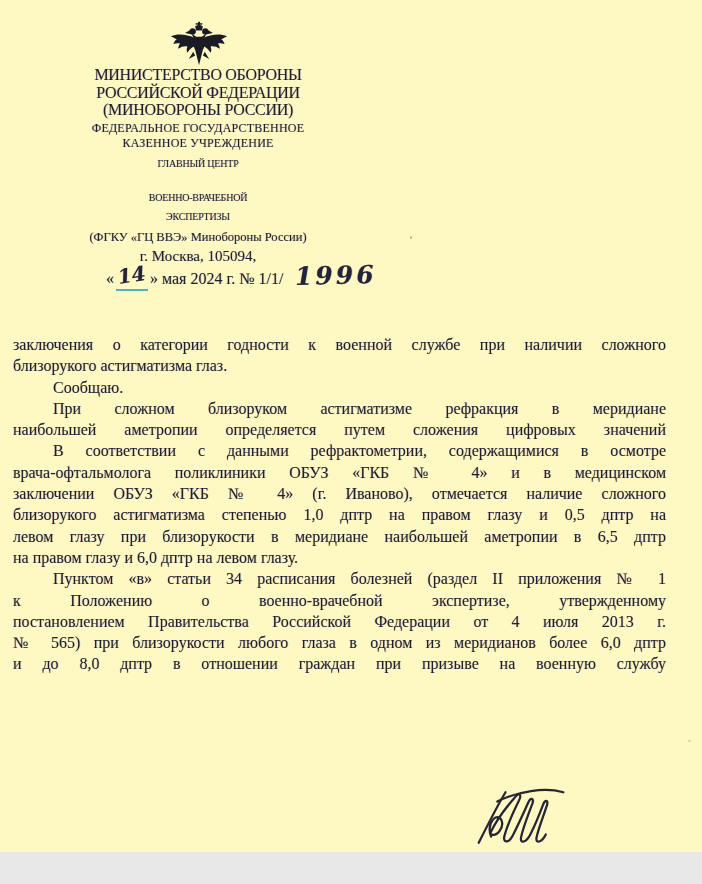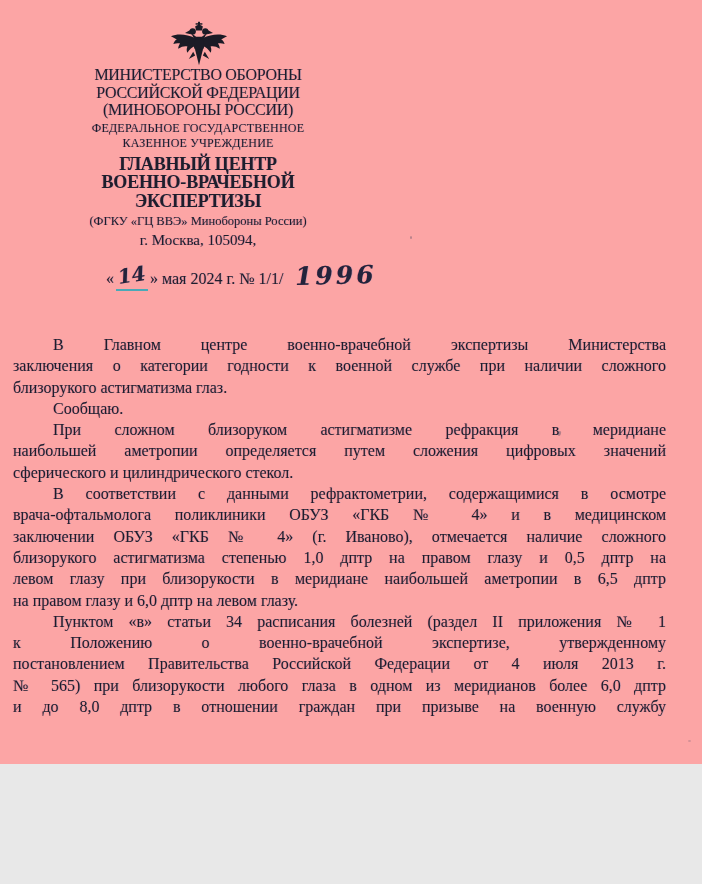--- a/index.html
+++ b/index.html
@@ -1,34 +1,34 @@
 <!DOCTYPE html>
 <html><head>
 <meta charset="utf-8">
 <style>
   html,body{margin:0;padding:0;background:#e8e8e8;}
   .page{
     position:relative;
-    width:702px;height:764px;
-    background:#fca5a5;
+    width:702px;height:852px;
+    background:#fef9c3;
     overflow:hidden;
     font-family:"Liberation Serif", serif;
     color:#1e1e2c;
   }
   .fr{ text-shadow: 0.7px 0 rgba(0,110,200,0.20), -0.7px 0 rgba(210,0,70,0.16); }
 
   
   .emblem{position:absolute;left:170px;top:21px;width:58px;height:46px;}
   .lh{
     position:absolute;left:87px;top:66px;width:222px;
     text-align:center;line-height:1;
   }
   .lh .org{font-size:16px;line-height:17.5px;letter-spacing:-0.3px;}
   .lh .sub{font-size:12px;line-height:12.5px;letter-spacing:0.2px;margin-top:3px;}
-  .lh .ttl{font-weight:bold;font-size:18px;line-height:18.5px;letter-spacing:-0.2px;margin-top:5px;}
+  .lh .ttl{font-weight:normal;font-size:10px;line-height:18.5px;letter-spacing:-0.2px;margin-top:5px;}
   .lh .abbr{font-size:12.5px;line-height:14px;margin-top:4px;}
   .lh .addr{font-size:15px;line-height:18px;margin-top:3px;}
 
   
   .dateline{
     position:absolute;left:106px;top:261px;height:34px;
     font-size:16px;white-space:nowrap;
   }
   .day-blank{
     display:inline-block;width:32px;text-align:center;
@@ -83,40 +83,38 @@
     </g>
   </svg>
 
   <div class="lh fr">
     <div class="org">МИНИСТЕРСТВО ОБОРОНЫ</div>
     <div class="org">РОССИЙСКОЙ ФЕДЕРАЦИИ</div>
     <div class="org">(МИНОБОРОНЫ РОССИИ)</div>
     <div class="sub">ФЕДЕРАЛЬНОЕ ГОСУДАРСТВЕННОЕ</div>
     <div class="sub">КАЗЕННОЕ УЧРЕЖДЕНИЕ</div>
     <div class="ttl">ГЛАВНЫЙ ЦЕНТР</div>
-    <div class="ttl" style="margin-top:0;">ВОЕННО-ВРАЧЕБНОЙ</div>
+    <div class="ttl" style="margin-top:16px;">ВОЕННО-ВРАЧЕБНОЙ</div>
     <div class="ttl" style="margin-top:0;">ЭКСПЕРТИЗЫ</div>
     <div class="abbr">(ФГКУ «ГЦ ВВЭ» Минобороны России)</div>
     <div class="addr">г. Москва, 105094,</div>
   </div>
 
   <div class="dateline fr">
     <span class="q">«</span><span class="day-blank"><span class="hand day">14</span></span><span class="q">»</span><span class="rest">мая 2024 г. № 1/1/</span><span class="hand num">1996</span>
   </div>
 
   <div class="docbody fr">
-    <div class="bline first">В Главном центре военно-врачебной экспертизы Министерства</div>
     <div class="bline">заключения о категории годности к военной службе при наличии сложного</div>
     <div class="bline lastline">близорукого астигматизма глаз.</div>
 
     <div class="bline first lastline">Сообщаю.</div>
 
     <div class="bline first">При сложном близоруком астигматизме рефракция в меридиане</div>
     <div class="bline">наибольшей аметропии определяется путем сложения цифровых значений</div>
-    <div class="bline lastline">сферического и цилиндрического стекол.</div>
 
     <div class="bline first">В соответствии с данными рефрактометрии, содержащимися в осмотре</div>
     <div class="bline">врача-офтальмолога поликлиники ОБУЗ «ГКБ № 4» и в медицинском</div>
     <div class="bline">заключении ОБУЗ «ГКБ № 4» (г. Иваново), отмечается наличие сложного</div>
     <div class="bline">близорукого астигматизма степенью 1,0 дптр на правом глазу и 0,5 дптр на</div>
     <div class="bline">левом глазу при близорукости в меридиане наибольшей аметропии в 6,5 дптр</div>
     <div class="bline lastline">на правом глазу и 6,0 дптр на левом глазу.</div>
 
     <div class="bline first">Пунктом «в» статьи 34 расписания болезней (раздел II приложения № 1</div>
     <div class="bline">к Положению о военно-врачебной экспертизе, утвержденному</div>

